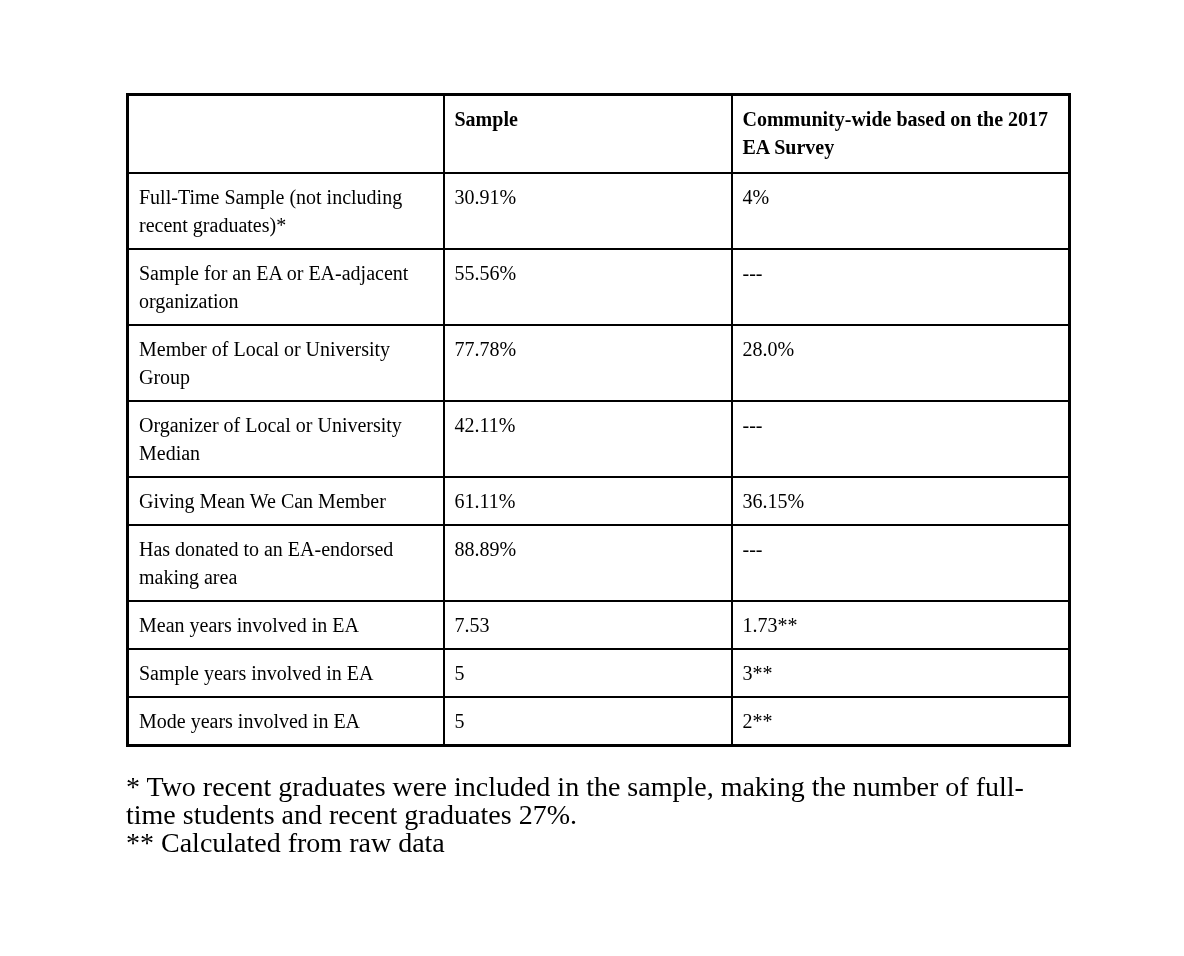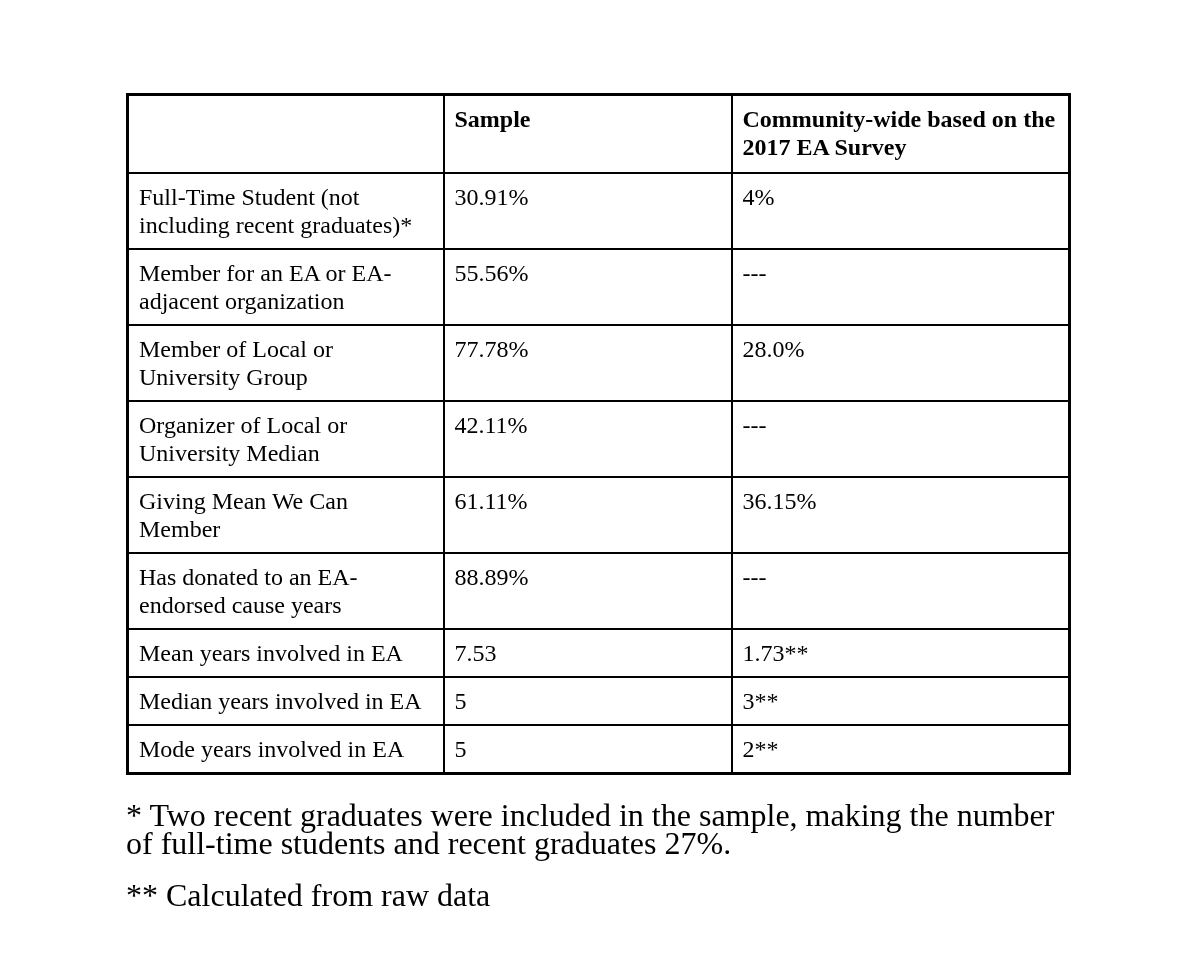--- a/index.html
+++ b/index.html
@@ -26,44 +26,43 @@
     width: 942px;
     border: 3px solid #000000;
   }
   col.c1 { width: 316px; }
   col.c2 { width: 288px; }
   col.c3 { width: 338px; }
   table.data-table th,
   table.data-table td {
     border: 2px solid #000000;
     padding: 9px 10px;
-    font-size: 24px;
+    font-size: 20px;
     line-height: 28px;
     vertical-align: top;
     text-align: left;
     font-weight: normal;
     overflow: hidden;
   }
   table.data-table thead th {
     font-weight: bold;
   }
   .header-blank-cell {
     height: 58px; 
   }
   .footnote {
-    font-size: 32px;
+    font-size: 28px;
     line-height: 28px;
     margin: 0;
     width: 935px;
   }
   .footnote-first {
     margin-top: 26px;
   }
   .footnote-second {
-    margin-top: 24px;
   }
 </style>
 </head>
 <body>
 
 <div class="page">
 
   <table class="data-table">
     <colgroup>
       <col class="c1">
@@ -72,56 +71,56 @@
     </colgroup>
     <thead>
       <tr>
         <th class="header-blank-cell"></th>
         <th>Sample</th>
         <th>Community-wide based on the 2017 EA Survey</th>
       </tr>
     </thead>
     <tbody>
       <tr>
-        <td>Full-Time Student (not including recent graduates)*</td>
+        <td>Full-Time Sample (not including recent graduates)*</td>
         <td>30.91%</td>
         <td>4%</td>
       </tr>
       <tr>
-        <td>Member for an EA or EA-adjacent organization</td>
+        <td>Sample for an EA or EA-adjacent organization</td>
         <td>55.56%</td>
         <td>---</td>
       </tr>
       <tr>
         <td>Member of Local or University Group</td>
         <td>77.78%</td>
         <td>28.0%</td>
       </tr>
       <tr>
         <td>Organizer of Local or University Median</td>
         <td>42.11%</td>
         <td>---</td>
       </tr>
       <tr>
         <td>Giving Mean We Can Member</td>
         <td>61.11%</td>
         <td>36.15%</td>
       </tr>
       <tr>
-        <td>Has donated to an EA-endorsed cause years</td>
+        <td>Has donated to an EA-endorsed making area</td>
         <td>88.89%</td>
         <td>---</td>
       </tr>
       <tr>
         <td>Mean years involved in EA</td>
         <td>7.53</td>
         <td>1.73**</td>
       </tr>
       <tr>
-        <td>Median years involved in EA</td>
+        <td>Sample years involved in EA</td>
         <td>5</td>
         <td>3**</td>
       </tr>
       <tr>
         <td>Mode years involved in EA</td>
         <td>5</td>
         <td>2**</td>
       </tr>
     </tbody>
   </table>

